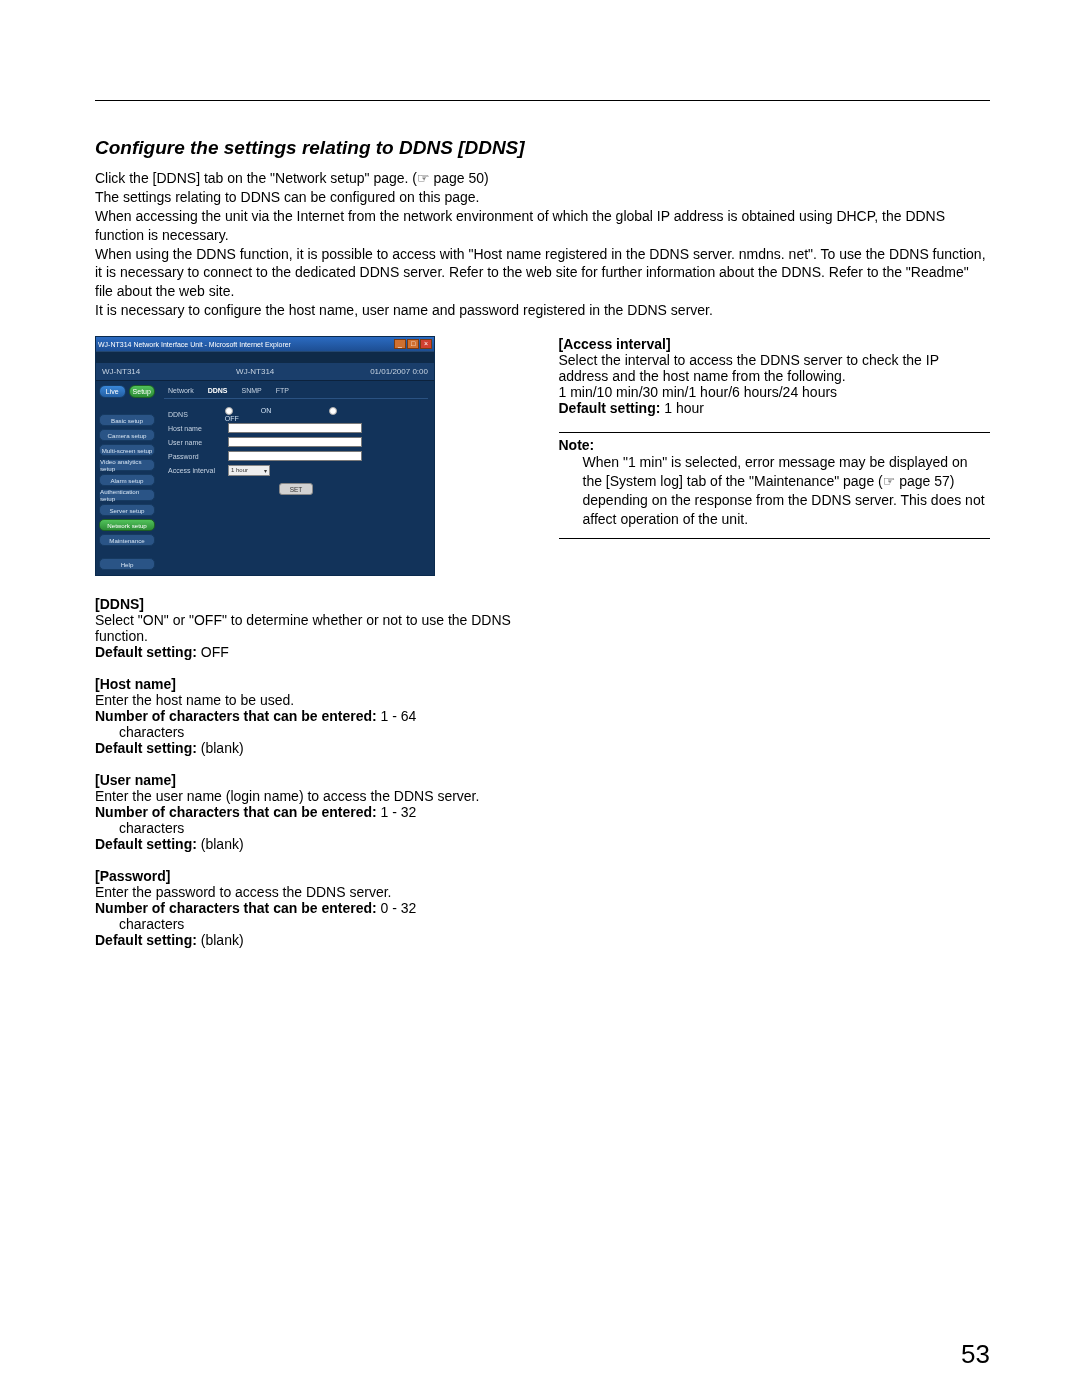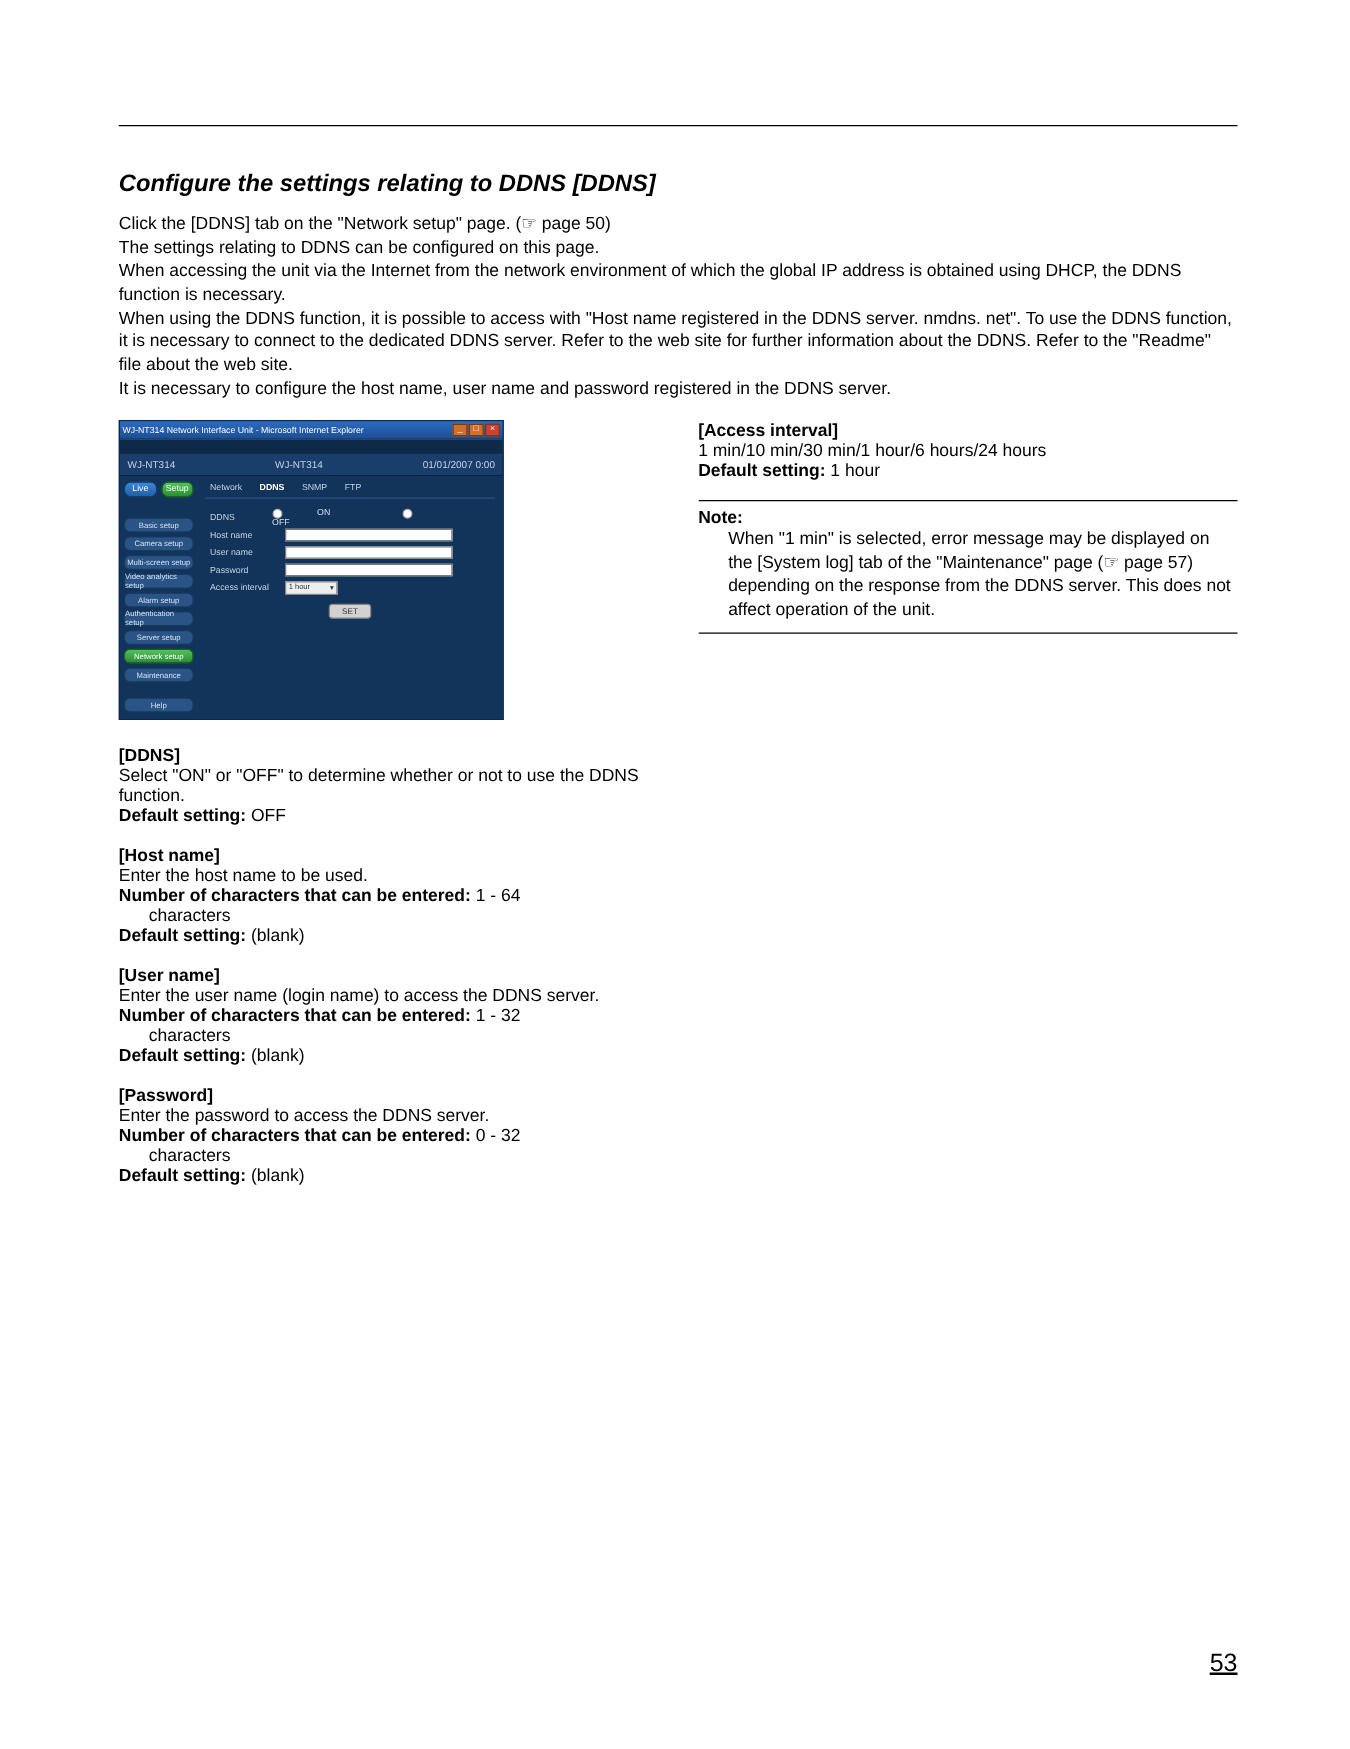--- a/index.html
+++ b/index.html
@@ -5,21 +5,21 @@
   * { margin: 0; padding: 0; box-sizing: border-box; }
   body { font-family: Arial, Helvetica, sans-serif; font-size: 14px; background: #fff; color: #000; width: 1080px; height: 1399px; position: relative; }
   .page { padding: 100px 90px 60px 95px; }
   .top-rule { border-top: 1px solid #000; margin-bottom: 36px; }
   .heading { font-size: 19px; font-weight: bold; margin-bottom: 10px; font-style: italic; }
   .intro p { line-height: 1.35; margin-bottom: 0; }
   .columns { display: flex; gap: 32px; margin-top: 16px; }
   .col { flex: 1 1 0; }
   .screenshot-img { width: 340px; height: 238px; margin-bottom: 22px; }
   
-  .ss-shell { width: 308px; background: #1a3e6b; border: 1px solid #0a2a4d; font-size: 8px; color: #c6d3e2; position: relative; }
+  .ss-shell { width: 340px; background: #1a3e6b; border: 1px solid #0a2a4d; font-size: 8px; color: #c6d3e2; position: relative; }
   .ss-titlebar { height: 14px; background: linear-gradient(#2b6bc1,#1d4e93); display:flex; align-items:center; justify-content:space-between; padding:0 2px; }
   .ss-titlebar .t { font-size:7px; color:#fff; }
   .ss-winbtns { display:flex; gap:1px; }
   .ss-winbtn { width:12px; height:10px; background:#d07030; border:1px solid #7a3a10; font-size:7px; line-height:8px; text-align:center; color:#fff; }
   .ss-winbtn.close{ background:#d04030; }
   .ss-subbar { height:12px; background:#0f2a48; border-top:1px solid #23466f; }
   .ss-hdr { height:18px; display:flex; align-items:center; justify-content:space-between; padding:0 6px; border-bottom:1px solid #0c223c; }
   .ss-body { display:flex; height: 194px; }
   .ss-side { width: 62px; background: #12335a; padding: 4px 3px; display:flex; flex-direction:column; gap:3px; }
   .ss-topbtns { display:flex; gap:3px; margin-bottom:4px; }
@@ -39,21 +39,21 @@
   .ss-inp { flex:1; max-width:134px; height:10px; background:#fff; border:1px solid #7a7a7a;}
   .ss-sel { width:42px; height:11px; background:#eee; border:1px solid #888; font-size:6px; display:flex;align-items:center;justify-content:space-between;padding:0 2px;color:#333;}
   .ss-setbtn { width:34px;height:12px;background:#d2d2d2;border:1px solid #888;border-radius:3px;margin:6px auto 0;display:flex;align-items:center;justify-content:center;font-size:6.5px;color:#333;}
   
   .section { margin-bottom: 16px; }
   .sec-head { font-weight: bold; }
   .subitem { padding-left: 24px; }
   .notebox { border-top:1px solid #000; border-bottom:1px solid #000; padding: 4px 0 9px; margin-top: 14px;}
   .notebox .notehdr{ font-weight:bold; }
   .notebox .notebody{ padding: 0 0 0 24px; line-height:1.35;}
-  .pagenum { position:absolute; bottom:56px; right:90px; font-size:20px;text-decoration:underline; }
+  .pagenum { position:absolute; bottom:29px; right:90px; font-size:26px; }
 </style>
 </head>
 <body>
 
 <div class="page">
   <div class="top-rule"></div>
 
   <div class="heading">Configure the settings relating to DDNS [DDNS]</div>
 
   <div class="intro">
@@ -172,20 +172,21 @@
         <div><b>Number of characters that can be entered:</b><span> 0 - 32</span></div>
         <div class="subitem">characters</div>
         <div><b>Default setting:</b><span> (blank)</span></div>
       </div>
 
     </div>
 
     <div class="col">
       <div class="section">
         <div class="sec-head">[Access interval]</div>
+        <div>Select the interval to access the DDNS server to check the IP address and the host name from the following.</div>
         <div>1 min/10 min/30 min/1 hour/6 hours/24 hours</div>
         <div><b>Default setting:</b><span> 1 hour</span></div>
       </div>
 
       <div class="notebox">
         <div class="notehdr">Note:</div>
         <div class="notebody">When "1 min" is selected, error message may be displayed on the [System log] tab of the "Maintenance" page (☞ page 57) depending on the response from the DDNS server. This does not affect operation of the unit.</div>
       </div>
     </div>
   </div>

